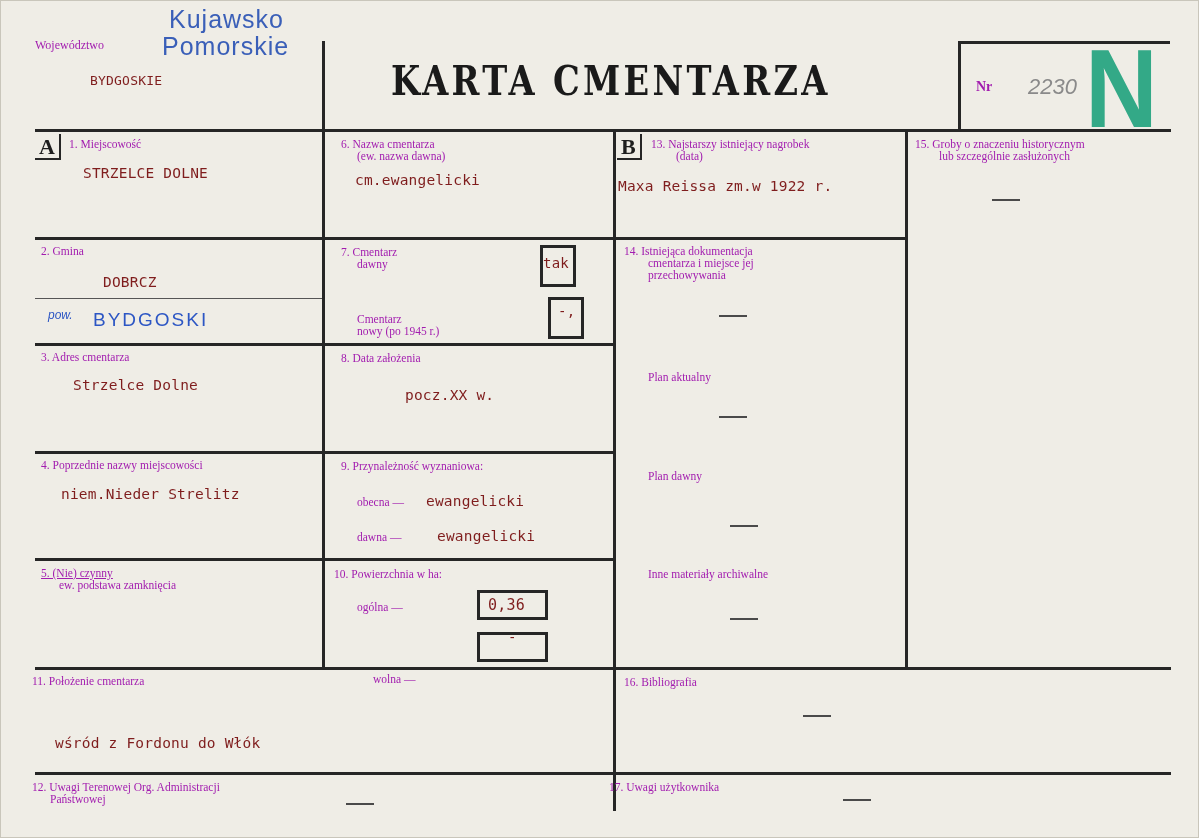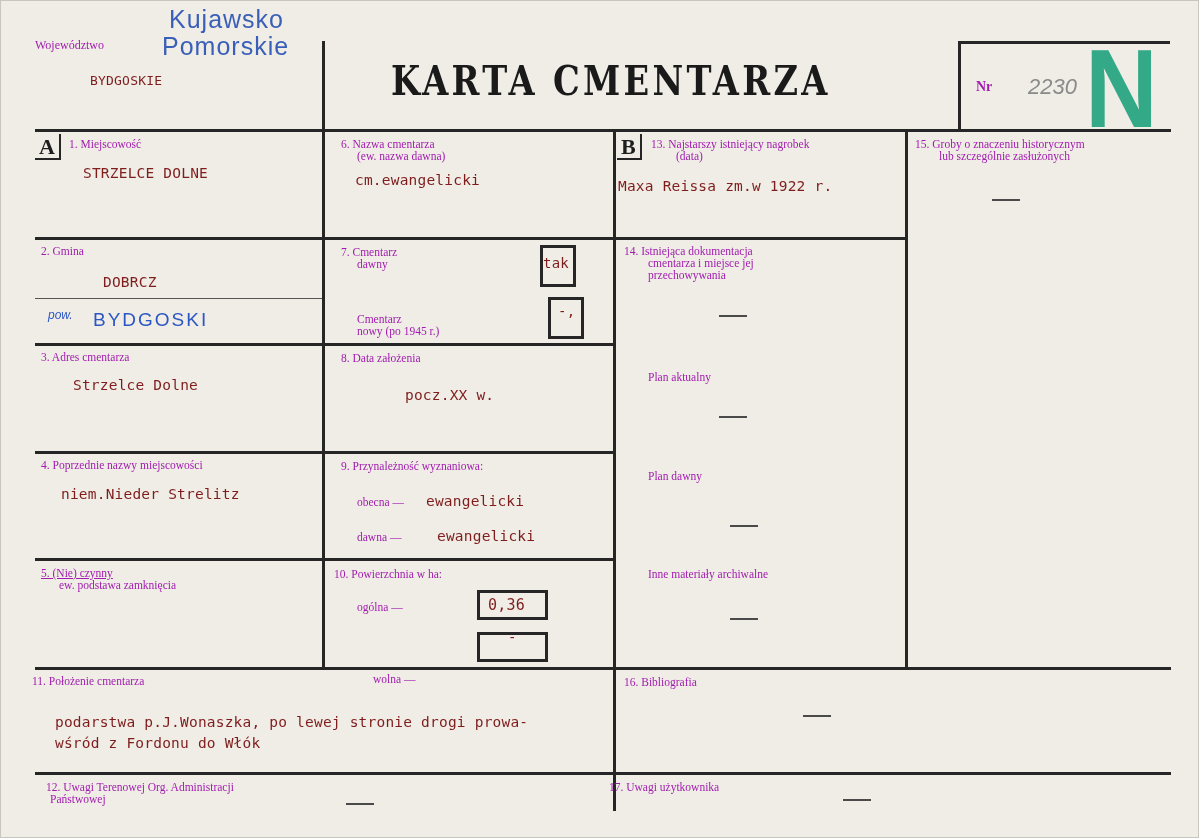--- a/index.html
+++ b/index.html
@@ -106,24 +106,23 @@
   <div class="lbl" style="left:356px;top:600px;">ogólna —</div>
   <div class="box" style="left:476px;top:589px;width:71px;height:30px;">
     <span class="typed" style="left:8px;top:3px;font-size:15px;">0,36</span>
   </div>
   <div class="lbl" style="left:372px;top:636px;margin-top:36px;">wolna —</div>
   <div class="box" style="left:476px;top:631px;width:71px;height:30px;">
     <span class="typed" style="left:28px;top:-6px;font-size:14px;">-</span>
   </div>
 
   <div class="lbl" style="left:31px;top:674px;">11.  Położenie cmentarza</div>
-  <div class="typed" style="left:54px;top:713px;">podarstwa p.J.Wonaszka, po lewej stronie drogi prowa-</div>
   <div class="typed" style="left:54px;top:734px;">wśród z Fordonu do Włók</div>
 
-  <div class="lbl" style="left:45px;top:780px;">12.  Uwagi Terenowej Org. Administracji</div>
+  <div class="lbl" style="left:31px;top:780px;">12.  Uwagi Terenowej Org. Administracji</div>
   <div class="lbl" style="left:49px;top:792px;">Państwowej</div>
   <div class="dash" style="left:345px;top:802px;"></div>
 
   <div class="sec" style="left:616px;top:133px;">B</div>
 
   <div class="lbl" style="left:650px;top:137px;">13.  Najstarszy istniejący nagrobek</div>
   <div class="lbl" style="left:675px;top:149px;">(data)</div>
   <div class="typed" style="left:617px;top:177px;">Maxa Reissa zm.w 1922 r.</div>
 
   <div class="lbl" style="left:623px;top:244px;">14.  Istniejąca dokumentacja</div>

